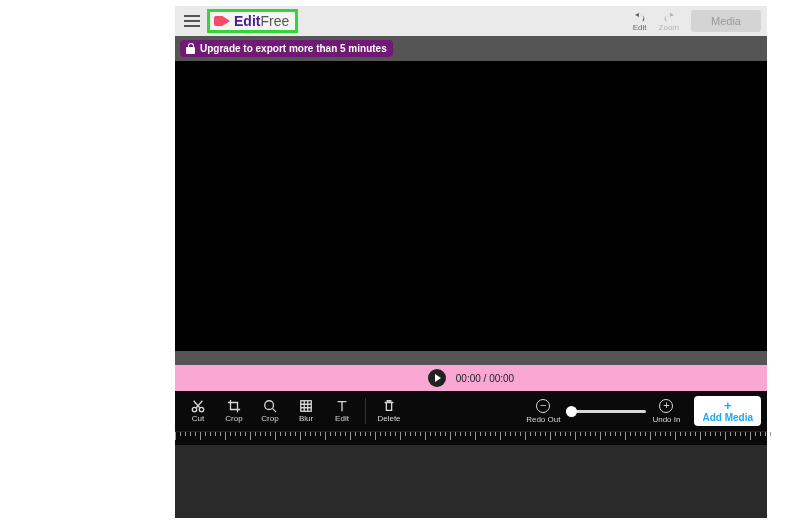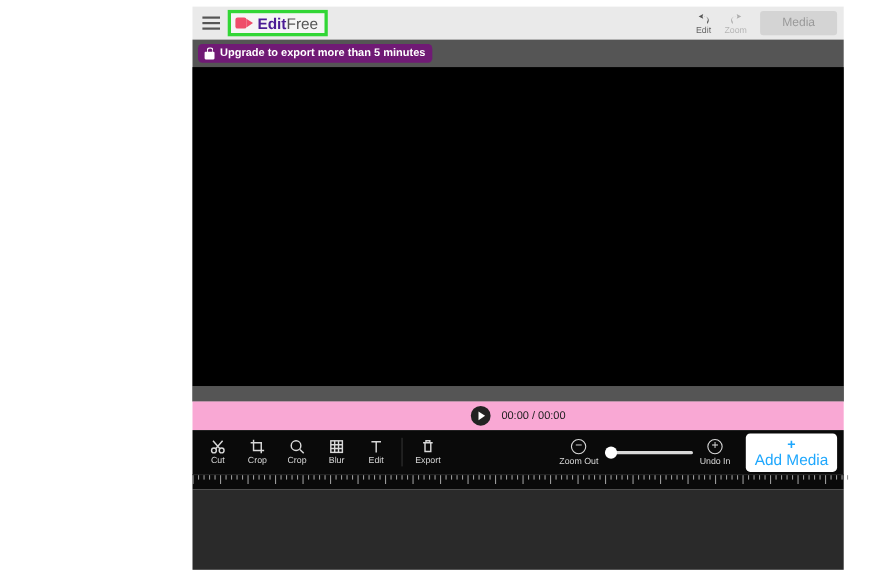--- a/index.html
+++ b/index.html
@@ -40,21 +40,21 @@
   .tool svg { width:14px; height:14px; stroke:#d8d8d8; fill:none; stroke-width:1.5; }
   .tool-label{line-height:1;}
   .divider{width:1px;height:26px;background:#333;margin:0 4px;}
   .zoom-group{display:flex;align-items:center;gap:6px;margin-left:auto;}
   .zbtn{display:flex;flex-direction:column;align-items:center;color:#d8d8d8;font-size:8px;cursor:pointer;gap:2px;}
   .zcircle{width:14px;height:14px;border:1.5px solid #d8d8d8;border-radius:50%;display:flex;align-items:center;justify-content:center;font-size:11px;line-height:1;color:#d8d8d8;}
   .slider{width:80px;height:3px;background:#d8d8d8;border-radius:2px;position:relative;}
   .slider::after{content:"";position:absolute;left:0;top:-4px;width:11px;height:11px;background:#fff;border-radius:50%;}
   .add-media{background:#fff;border-radius:4px;padding:3px 8px;display:flex;flex-direction:column;align-items:center;margin-left:8px;cursor:pointer;}
   .add-media .plus{color:#1ea7fd;font-size:13px;font-weight:bold;line-height:1;}
-  .add-media .lbl{color:#1ea7fd;font-size:14px;font-weight:normal;}
+  .add-media .lbl{color:#1ea7fd;font-size:10px;font-weight:bold;}
   
   .ruler{background:#0a0a0a;height:14px;position:relative;border-top:1px solid #222;}
   .ruler .tick{position:absolute;top:0;width:1px;background:#999;}
   .timeline{background:#2a2a2a;flex:1;}
 </style>
 </head>
 <body>
 
 <div class="app">
 
@@ -131,27 +131,27 @@
       <svg viewBox="0 0 16 16">
           <path d="M3 3h10M8 3v11"></path>
         </svg>
       <span class="tool-label">Edit</span>
     </div>
     <div class="divider"></div>
     <div class="tool">
       <svg viewBox="0 0 16 16">
           <path d="M3 4h10M5 4v9h6V4M6 4V2h4v2" fill="none"></path>
         </svg>
-      <span class="tool-label">Export</span>
+      <span class="tool-label">Delete</span>
     </div>
 
     <div class="zoom-group">
       <div class="zbtn">
         <div class="zcircle">−</div>
-        <span>Zoom Out</span>
+        <span>Redo Out</span>
       </div>
       <div class="slider"></div>
       <div class="zbtn">
         <div class="zcircle">+</div>
         <span>Undo In</span>
       </div>
       <div class="add-media">
         <span class="plus">+</span>
         <span class="lbl">Add Media</span>
       </div>

